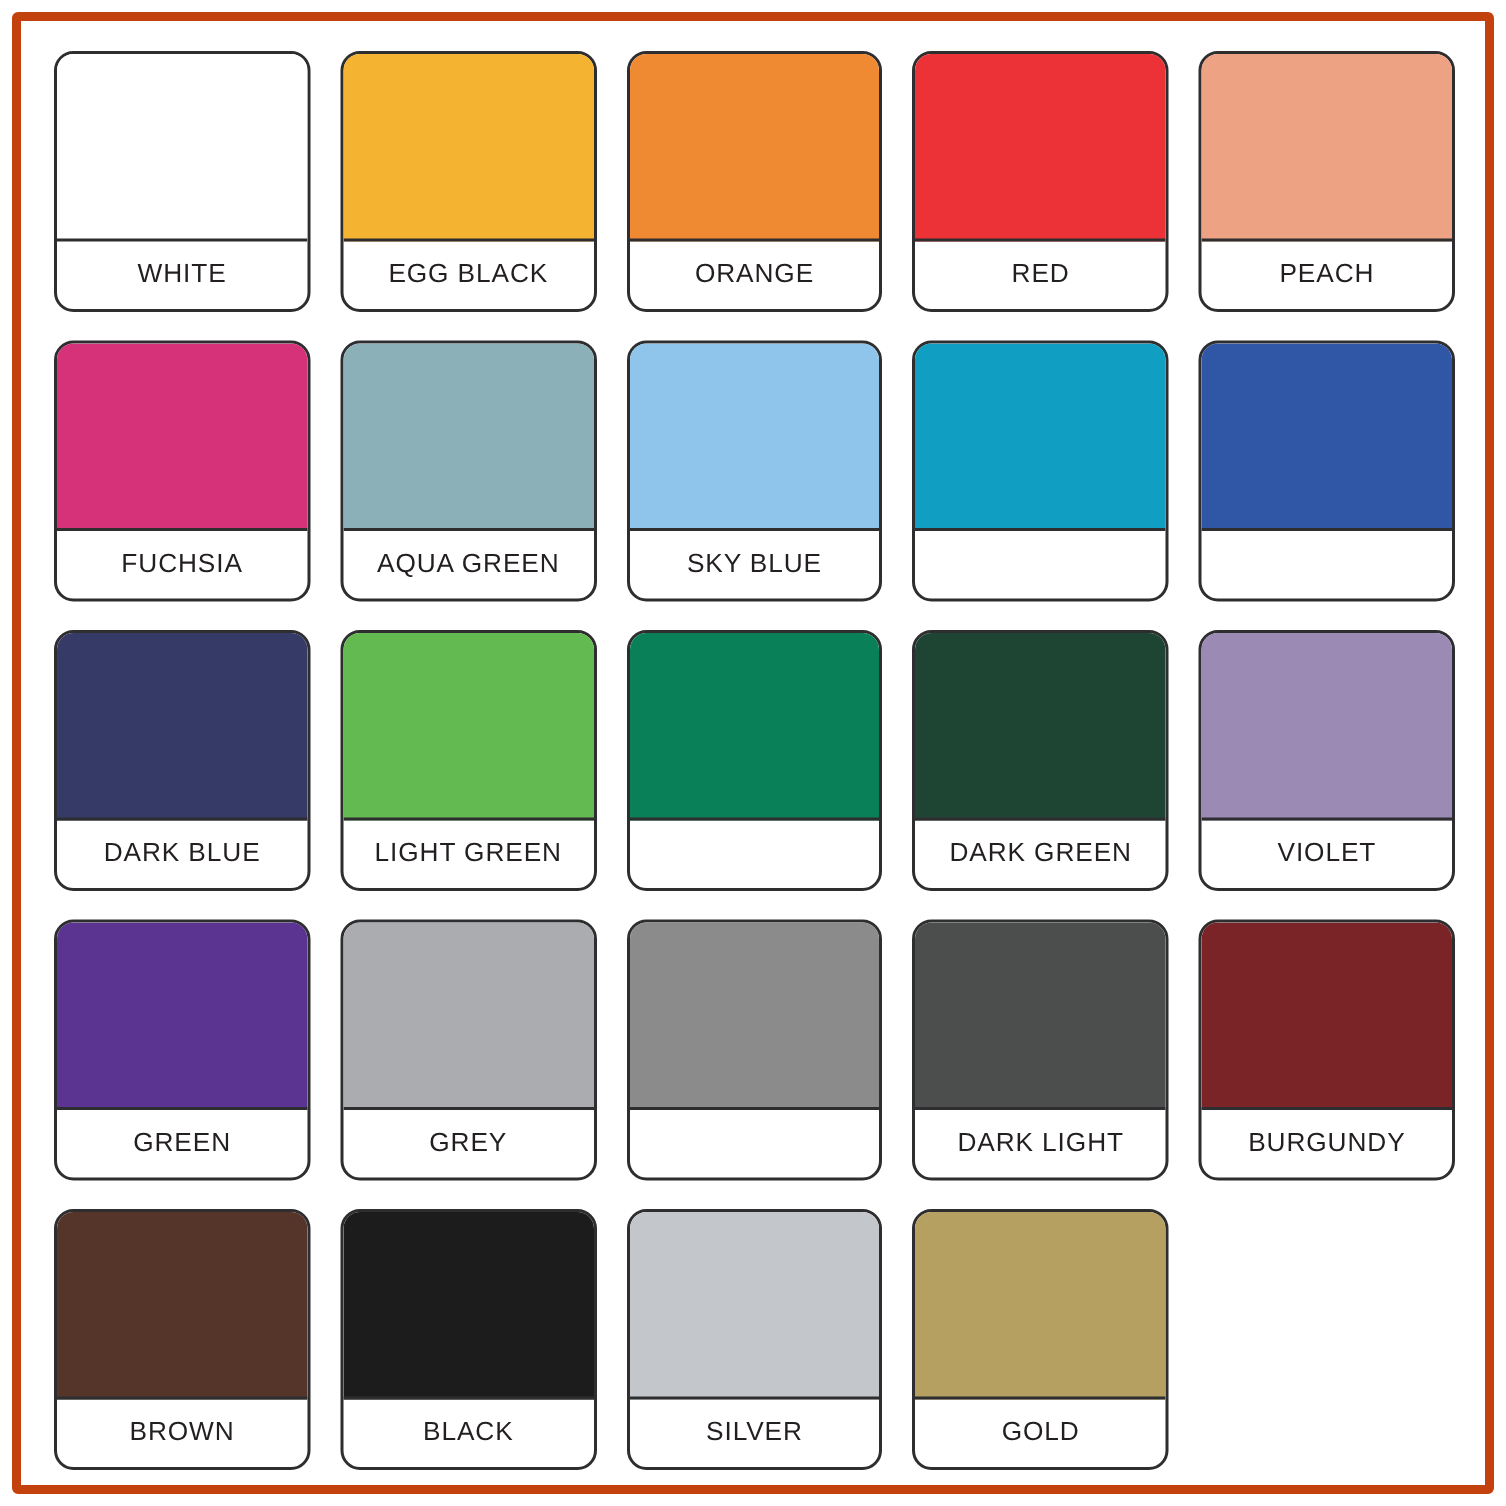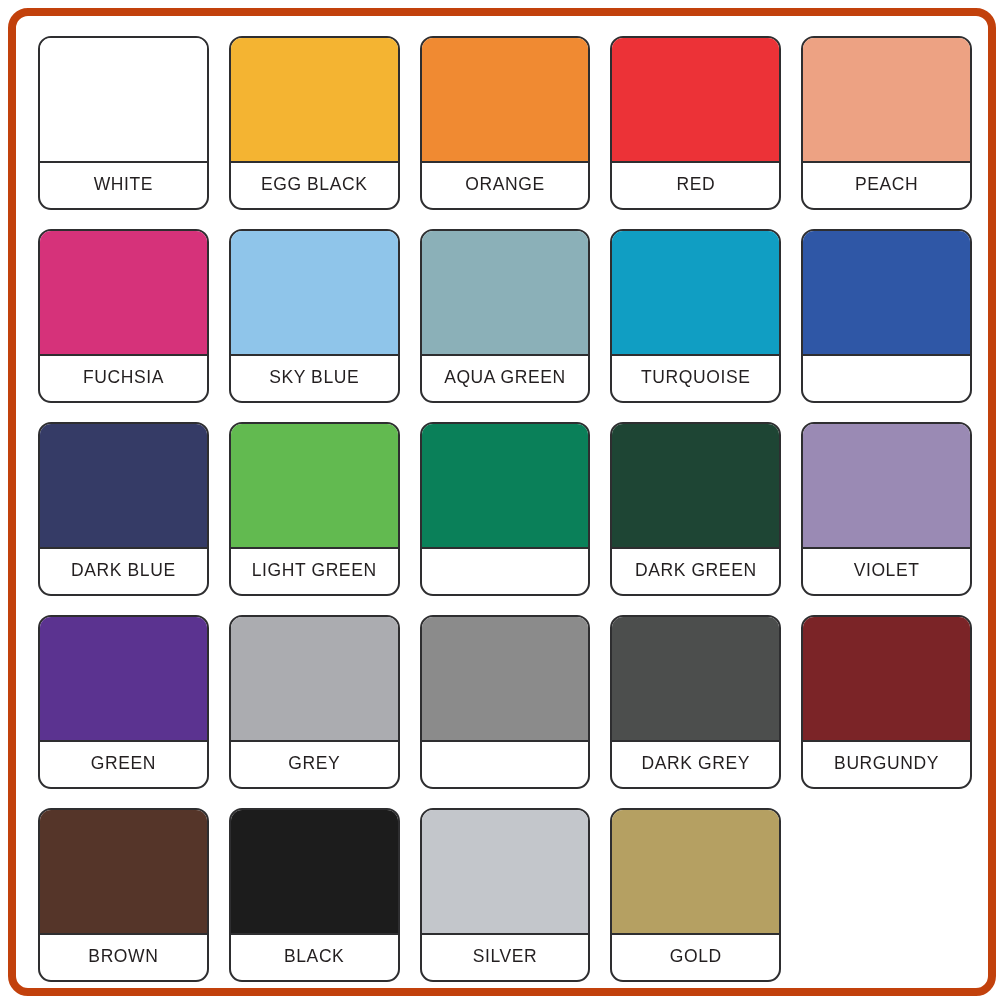--- a/index.html
+++ b/index.html
@@ -15,22 +15,22 @@
     overflow: hidden;
   }
 
   .chart-frame {
     position: absolute;
     left: 8px;
     top: 8px;
     width: 988px;
     height: 988px;
     box-sizing: border-box;
-    border: 8px solid #c2410c;
-    border-radius: 20px;
+    border: 6px solid #c2410c;
+    border-radius: 4px;
     background: #ffffff;
   }
 
   .swatch-grid {
     position: absolute;
     left: 22px;
     top: 20px;
     width: 934px;
     height: 946px;
     display: grid;
@@ -99,30 +99,29 @@
       </div>
       <div class="swatch-tile">
         <div class="swatch-color" style="background: rgb(237, 162, 131);"></div>
         <div class="swatch-label">PEACH</div>
       </div>
       <div class="swatch-tile">
         <div class="swatch-color" style="background: rgb(214, 50, 122);"></div>
         <div class="swatch-label">FUCHSIA</div>
       </div>
       <div class="swatch-tile">
+        <div class="swatch-color" style="background: rgb(139, 176, 184);"></div>
+        <div class="swatch-label">AQUA GREEN</div>
+      </div>
+      <div class="swatch-tile">
         <div class="swatch-color" style="background: rgb(143, 197, 234);"></div>
         <div class="swatch-label">SKY BLUE</div>
       </div>
       <div class="swatch-tile">
-        <div class="swatch-color" style="background: rgb(139, 176, 184);"></div>
-        <div class="swatch-label">AQUA GREEN</div>
-      </div>
-      <div class="swatch-tile">
         <div class="swatch-color" style="background: rgb(16, 158, 195);"></div>
-        <div class="swatch-label">TURQUOISE</div>
       </div>
       <div class="swatch-tile">
         <div class="swatch-color" style="background: rgb(47, 87, 166);"></div>
       </div>
       <div class="swatch-tile">
         <div class="swatch-color" style="background: rgb(53, 59, 102);"></div>
         <div class="swatch-label">DARK BLUE</div>
       </div>
       <div class="swatch-tile">
         <div class="swatch-color" style="background: rgb(98, 186, 80);"></div>
@@ -145,21 +144,21 @@
       </div>
       <div class="swatch-tile">
         <div class="swatch-color" style="background: rgb(171, 172, 176);"></div>
         <div class="swatch-label">GREY</div>
       </div>
       <div class="swatch-tile">
         <div class="swatch-color" style="background: rgb(139, 139, 139);"></div>
       </div>
       <div class="swatch-tile">
         <div class="swatch-color" style="background: rgb(76, 78, 77);"></div>
-        <div class="swatch-label">DARK GREY</div>
+        <div class="swatch-label">DARK LIGHT</div>
       </div>
       <div class="swatch-tile">
         <div class="swatch-color" style="background: rgb(123, 36, 39);"></div>
         <div class="swatch-label">BURGUNDY</div>
       </div>
       <div class="swatch-tile">
         <div class="swatch-color" style="background: rgb(85, 53, 41);"></div>
         <div class="swatch-label">BROWN</div>
       </div>
       <div class="swatch-tile">

